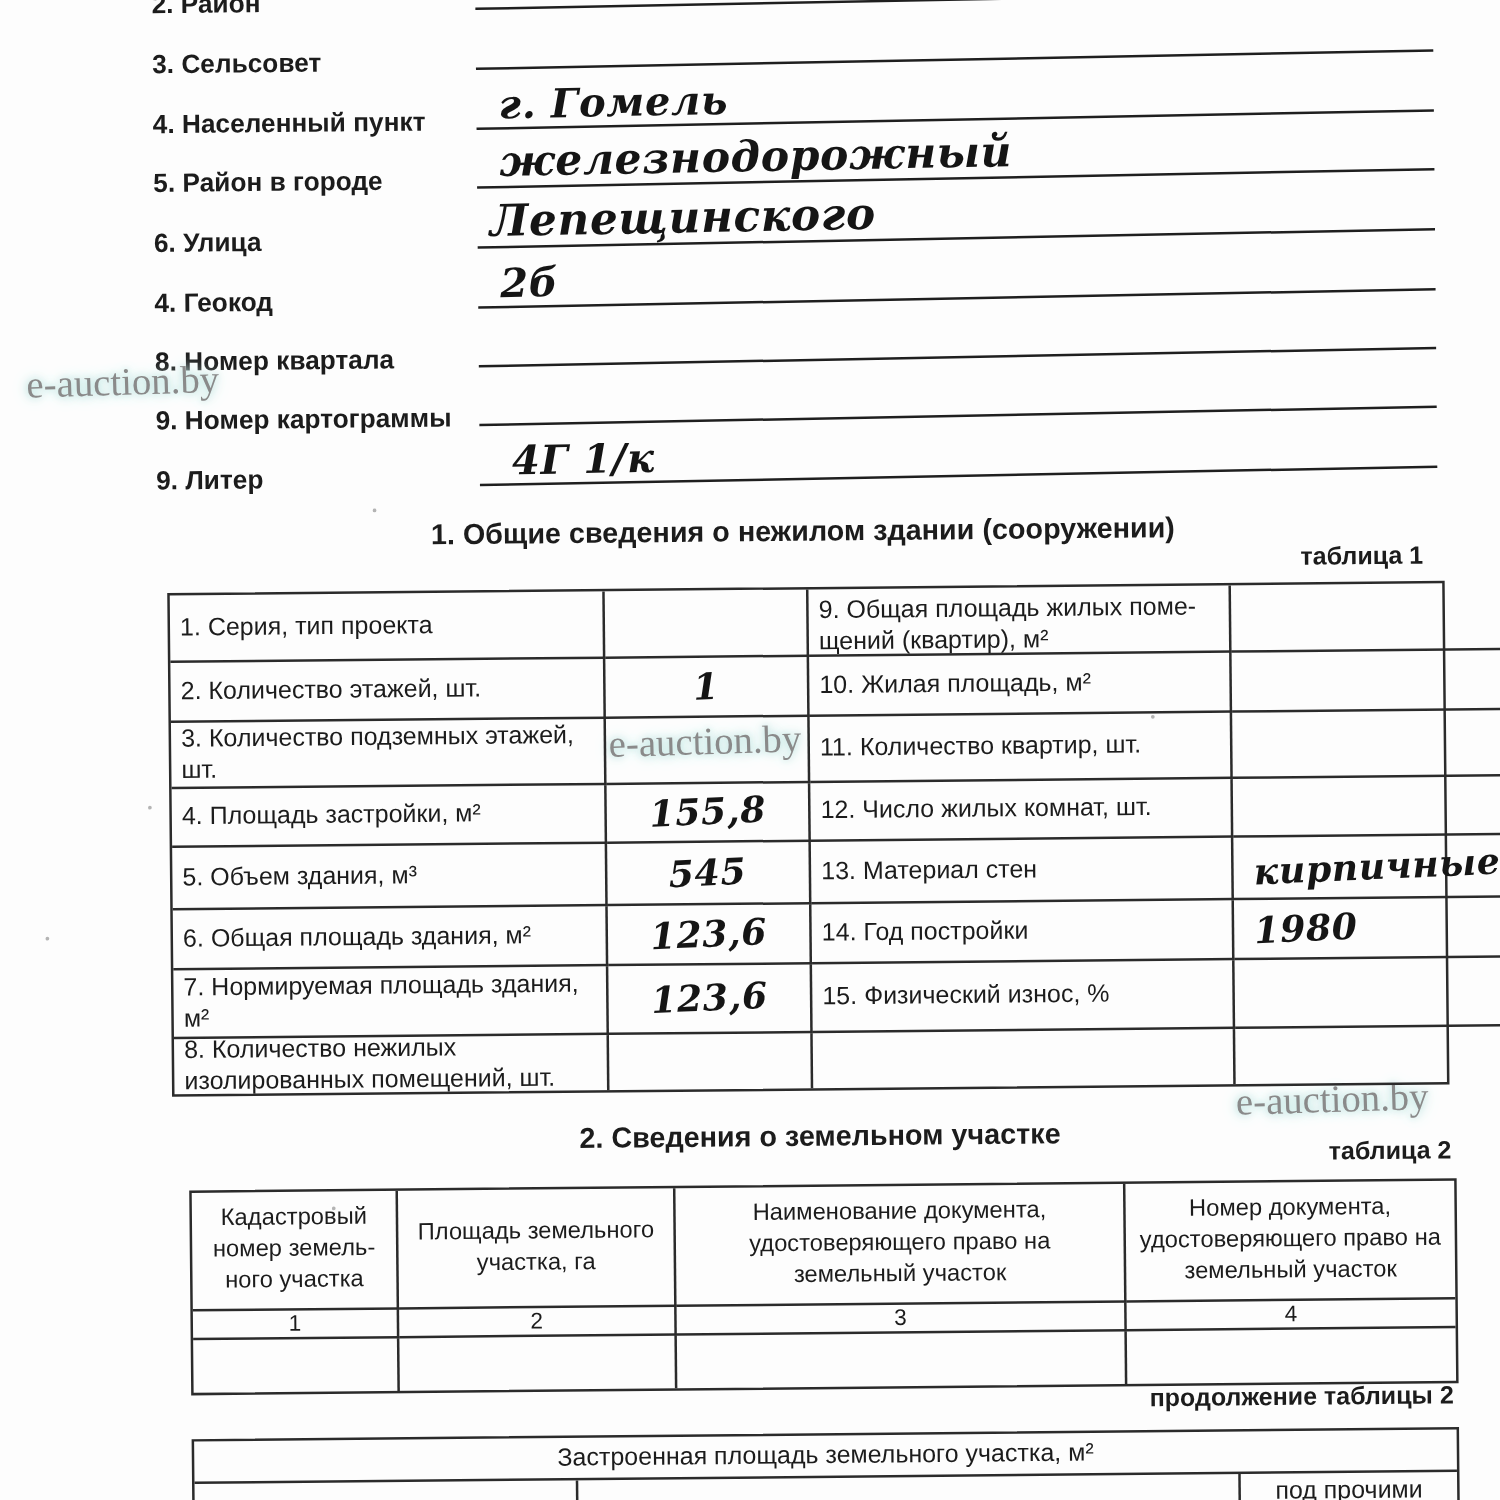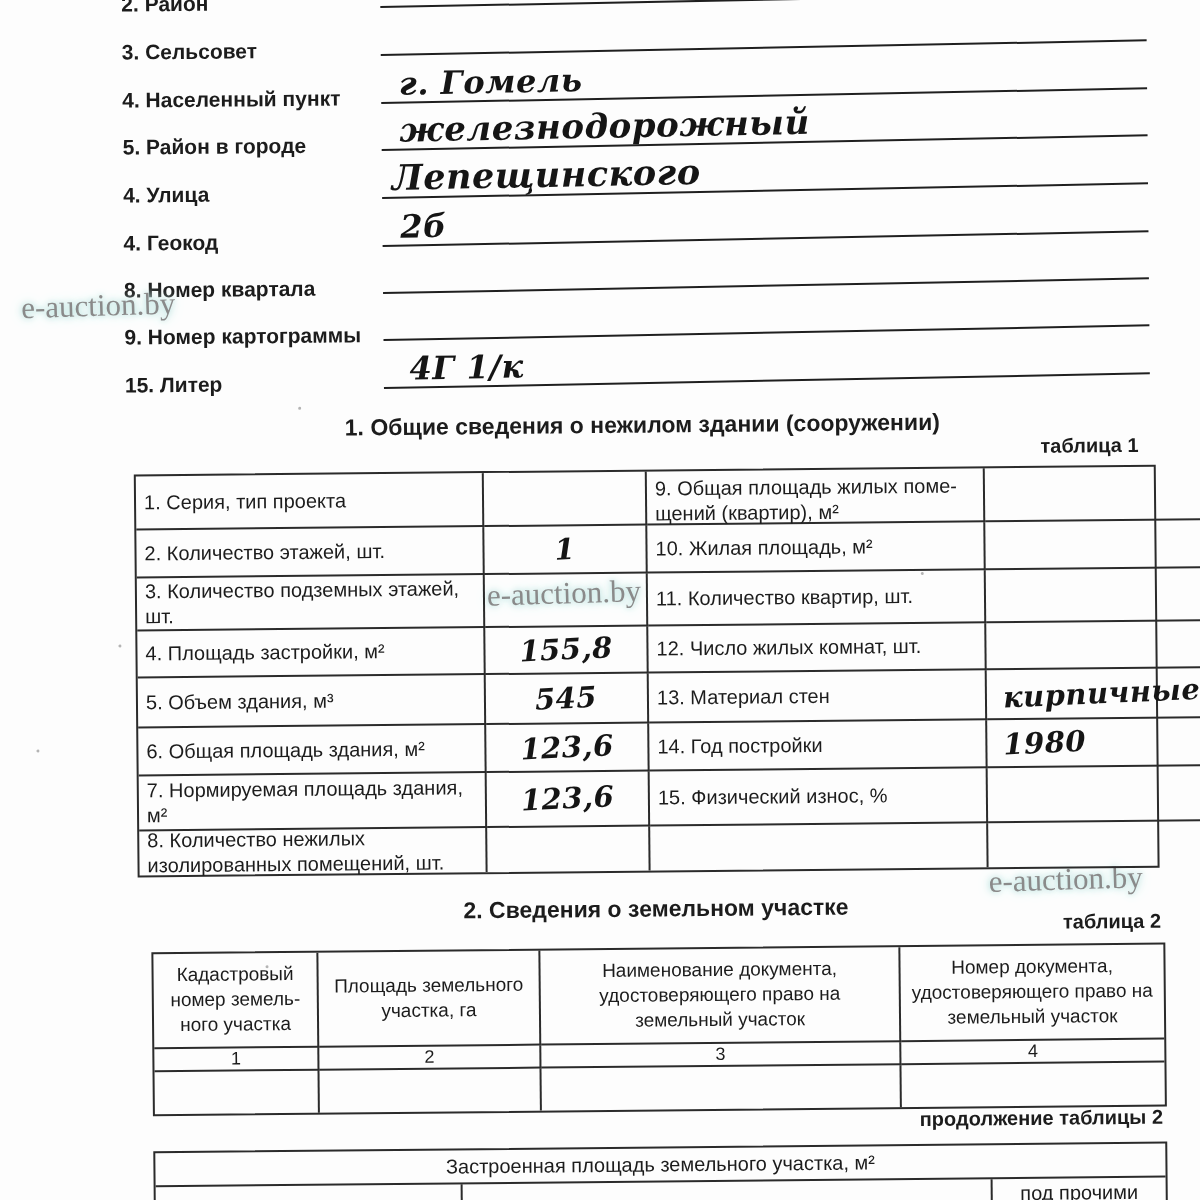--- a/index.html
+++ b/index.html
@@ -88,21 +88,21 @@
           <span class="hand fval">г. Гомель</span>
         </div>
     </div>
     <div class="frow" style="top:131px">
       <div class="flabel">5. Район в городе</div>
       <div class="fline">
           <span class="hand fval" style="font-size:34px">железнодорожный</span>
         </div>
     </div>
     <div class="frow" style="top:179px">
-      <div class="flabel">4. Улица</div>
+      <div class="flabel">6. Улица</div>
       <div class="fline">
           <span class="hand fval" style="font-size:35px;left:10px">Лепещинского</span>
         </div>
     </div>
     <div class="frow" style="top:227px">
       <div class="flabel">4. Геокод</div>
       <div class="fline">
           <span class="hand fval">2б</span>
         </div>
     </div>
@@ -112,21 +112,21 @@
           <span class="hand fval"></span>
         </div>
     </div>
     <div class="frow" style="top:321px">
       <div class="flabel">9. Номер картограммы</div>
       <div class="fline">
           <span class="hand fval"></span>
         </div>
     </div>
     <div class="frow" style="top:369px">
-      <div class="flabel">15. Литер</div>
+      <div class="flabel">9. Литер</div>
       <div class="fline">
           <span class="hand fval" style="left:26px">4Г 1/к</span>
         </div>
     </div>
 
     <div class="wm" style="left:24px;top:283px">e-auction.by</div>
     <div class="wm" style="left:487px;top:575px">e-auction.by</div>
     <div class="wm" style="left:986px;top:866px">e-auction.by</div>
 
     <div class="sect-title" style="left:135px;top:412px;width:1018px">1. Общие сведения о нежилом здании (сооружении)</div>

